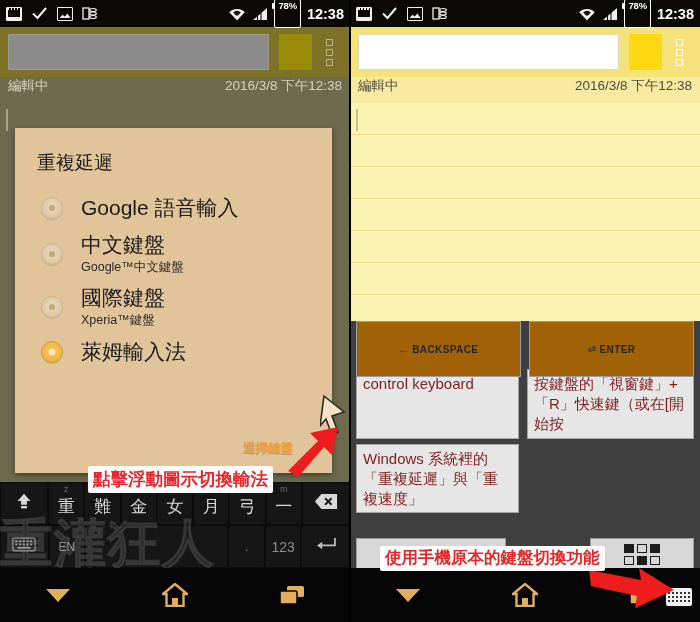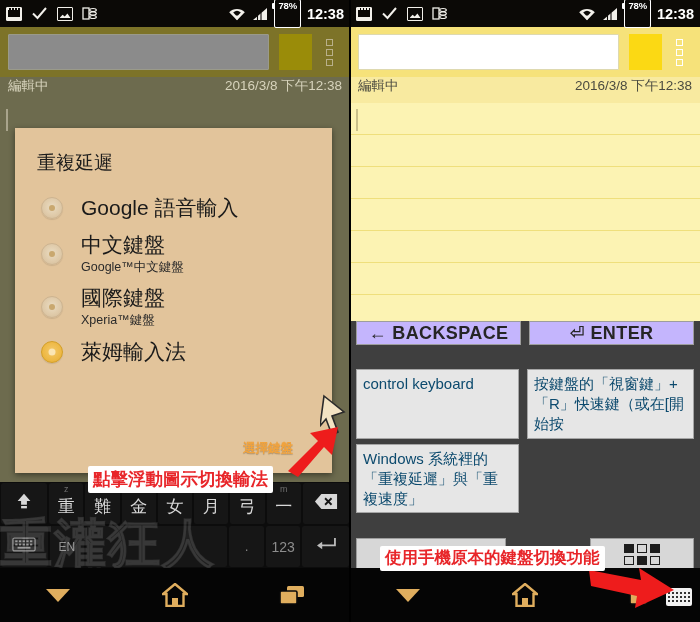--- a/index.html
+++ b/index.html
@@ -194,31 +194,31 @@
     -webkit-text-stroke: 1px rgba(255,255,255,.10);
     margin-top: -4px;
   }
 
   
   .rp-btnrow {
     position: absolute; top: 321px; left: 0; width: 100%;
     display: flex; gap: 8px; padding: 0 6px; z-index: 18;
   }
   .rp-btn {
-    flex: 1; height: 24px; background: #c4b5fd; border: 1px solid #9d9d9d;
+    flex: 1; height: 56px; background: #a16207; border: 1px solid #9d9d9d;
     display: flex; align-items: center; justify-content: center;
-    font-size: 18px; font-weight: bold; color: #262626; letter-spacing: .4px;
+    font-size: 10px; font-weight: bold; color: #262626; letter-spacing: .4px;
   }
   .rp-cards {
     position: absolute; top: 369px; left: 6px; width: 338px; z-index: 17;
   }
   .rp-card-row { display: flex; gap: 8px; align-items: flex-start; }
   .rp-card {
     background: #e6e6e6; border: 1px solid #a5a5a5; padding: 4px 6px;
-    font-size: 15px; color: #0c4a6e; line-height: 1.32;
+    font-size: 15px; color: #7f1d1d; line-height: 1.32;
   }
   .rp-card.c1 { width: 163px; min-height: 70px; }
   .rp-card.c2 { width: 167px; min-height: 70px; }
   .rp-card.c3 { width: 163px; margin-top: 5px; min-height: 66px; }
 
   .rp-bottom-row {
     position: absolute; top: 538px; left: 6px; width: 338px; z-index: 17;
     display: flex; justify-content: space-between; align-items: flex-start;
   }
   .rp-sbtn {

